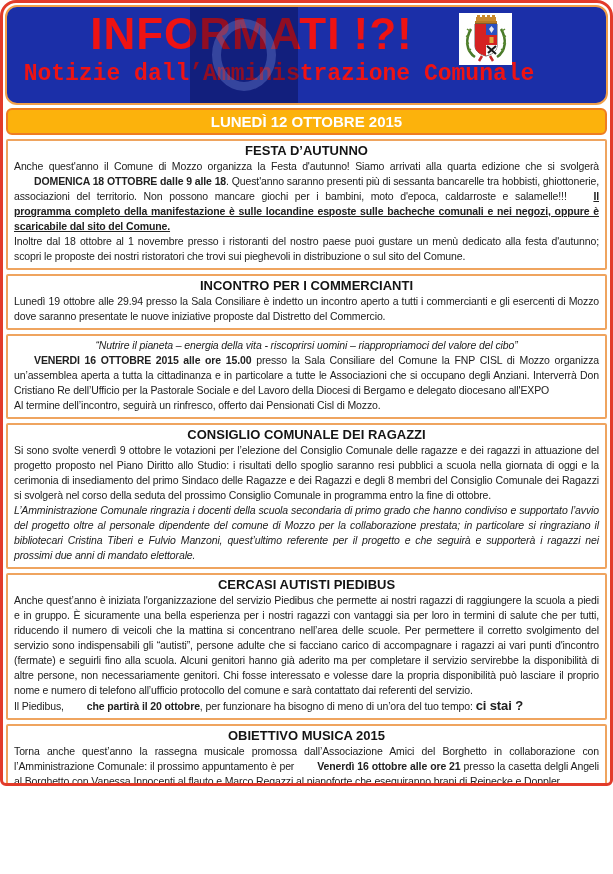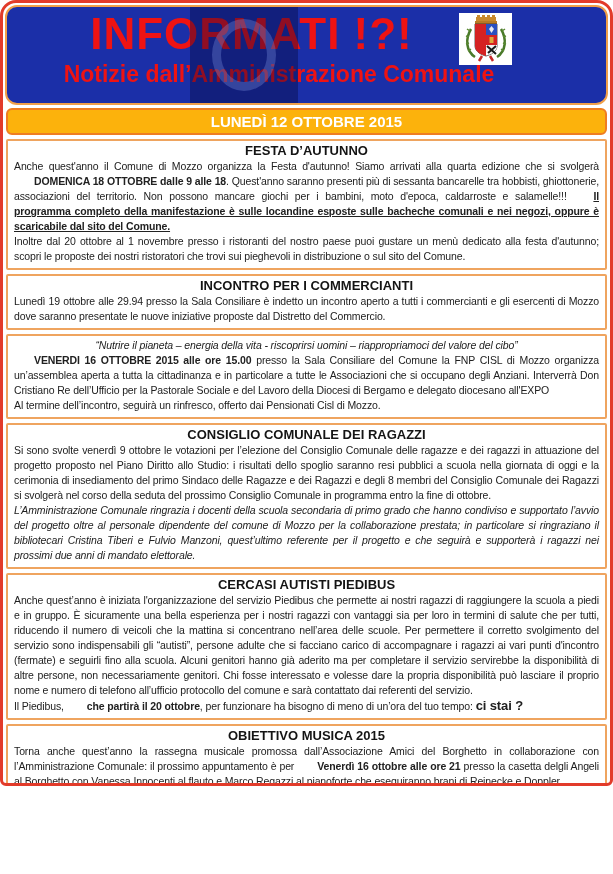--- a/index.html
+++ b/index.html
@@ -10,21 +10,21 @@
   
   .masthead{position:relative;height:100px;background:#1b2fa8;border:2px solid #f0a04a;
         border-radius:12px;margin:0 0 3px 0;overflow:hidden;box-sizing:border-box;}
   .watermark{position:absolute;left:183px;top:0;width:108px;height:100%;
         background:rgba(5,8,60,0.40);}
   .watermark-ring{position:absolute;left:205px;top:12px;width:64px;height:72px;border-radius:50%;
         border:9px solid rgba(120,140,220,0.35);box-sizing:border-box;}
   .masthead h1{margin:2px 0 0 0;padding-right:110px;text-align:center;
         font-size:44px;line-height:50px;font-weight:bold;color:#ee1313;letter-spacing:1px;}
   .masthead h2{margin:0;padding-right:55px;text-align:center;
-        font-size:23px;line-height:30px;font-weight:bold;color:#ee1313;}
+        font-size:23px;line-height:30px;font-weight:bold;color:#ee1313;font-family:Liberation Mono, monospace;}
   .crest{position:absolute;top:6px;right:94px;width:53px;height:52px;background:#fff;
         display:flex;align-items:center;justify-content:center;}
   
   .date-banner{margin:0 1px 4px 1px;background:#fcb20c;border:2px solid #ef7d20;border-radius:6px;
         text-align:center;color:#fff;font-weight:bold;font-size:15px;line-height:23px;height:23px;}
   
   .sec{margin:0 1px 4px 1px;border:2px solid #efa45f;border-radius:2px;
         padding:2px 6px 4px 6px;background:#fff;}
   .sec h3{margin:0 0 1px 0;text-align:center;font-size:13px;color:#141414;}
   .sec p{margin:0;font-size:10.5px;line-height:15px;letter-spacing:-0.12px;
@@ -76,21 +76,21 @@
         <path d="M19,41 l-3,5 M27,41 l3,5" stroke="#c62828" stroke-width="2.5"></path>
       </svg>
     </div>
   </div>
 
   <div class="date-banner">LUNEDÌ 12 OTTOBRE 2015</div>
 
   <div class="sec">
     <h3>FESTA D’AUTUNNO</h3>
     <p><span>Anche quest'anno il Comune di Mozzo organizza la Festa d'autunno! Siamo arrivati alla quarta edizione che si svolgerà </span><span class="b">DOMENICA 18 OTTOBRE dalle 9 alle 18</span><span>. Quest'anno saranno presenti più di sessanta bancarelle tra hobbisti, ghiottonerie, associazioni del territorio. Non possono mancare giochi per i bambini, moto d'epoca, caldarroste e salamelle!!! </span><span class="b u">Il programma completo della manifestazione è sulle locandine esposte sulle bacheche comunali e nei negozi, oppure è scaricabile dal sito del Comune.</span></p>
-    <p><span>Inoltre dal 20 ottobre al 1 novembre presso i ristoranti del nostro paese puoi gustare un menù dedicato alla festa d'autunno; scopri le proposte dei nostri ristoratori che trovi sui pieghevoli in distribuzione o sul sito del Comune.</span></p>
+    <p><span>Inoltre dal 18 ottobre al 1 novembre presso i ristoranti del nostro paese puoi gustare un menù dedicato alla festa d'autunno; scopri le proposte dei nostri ristoratori che trovi sui pieghevoli in distribuzione o sul sito del Comune.</span></p>
   </div>
 
   <div class="sec">
     <h3>INCONTRO PER I COMMERCIANTI</h3>
     <p><span>Lunedì 19 ottobre alle 29.94 presso la Sala Consiliare è indetto un incontro aperto a tutti i commercianti e gli esercenti di Mozzo dove saranno presentate le nuove iniziative proposte dal Distretto del Commercio.</span></p>
   </div>
 
   <div class="sec">
     <p class="quote">“Nutrire il pianeta – energia della vita - riscoprirsi uomini – riappropriamoci del valore del cibo”</p>
     <p><span class="b">VENERDI 16 OTTOBRE 2015 alle ore 15.00</span><span> presso la Sala Consiliare del Comune la FNP CISL di Mozzo organizza un’assemblea aperta a tutta la cittadinanza e in particolare a tutte le Associazioni che si occupano degli Anziani. Interverrà Don Cristiano Re dell’Ufficio per la Pastorale Sociale e del Lavoro della Diocesi di Bergamo e delegato diocesano all'EXPO</span></p>

